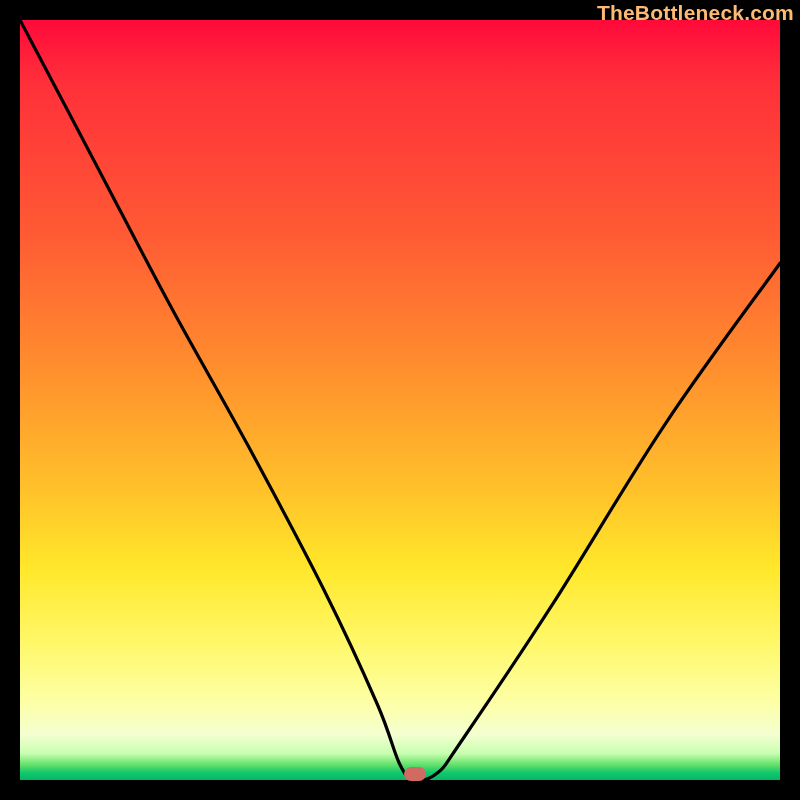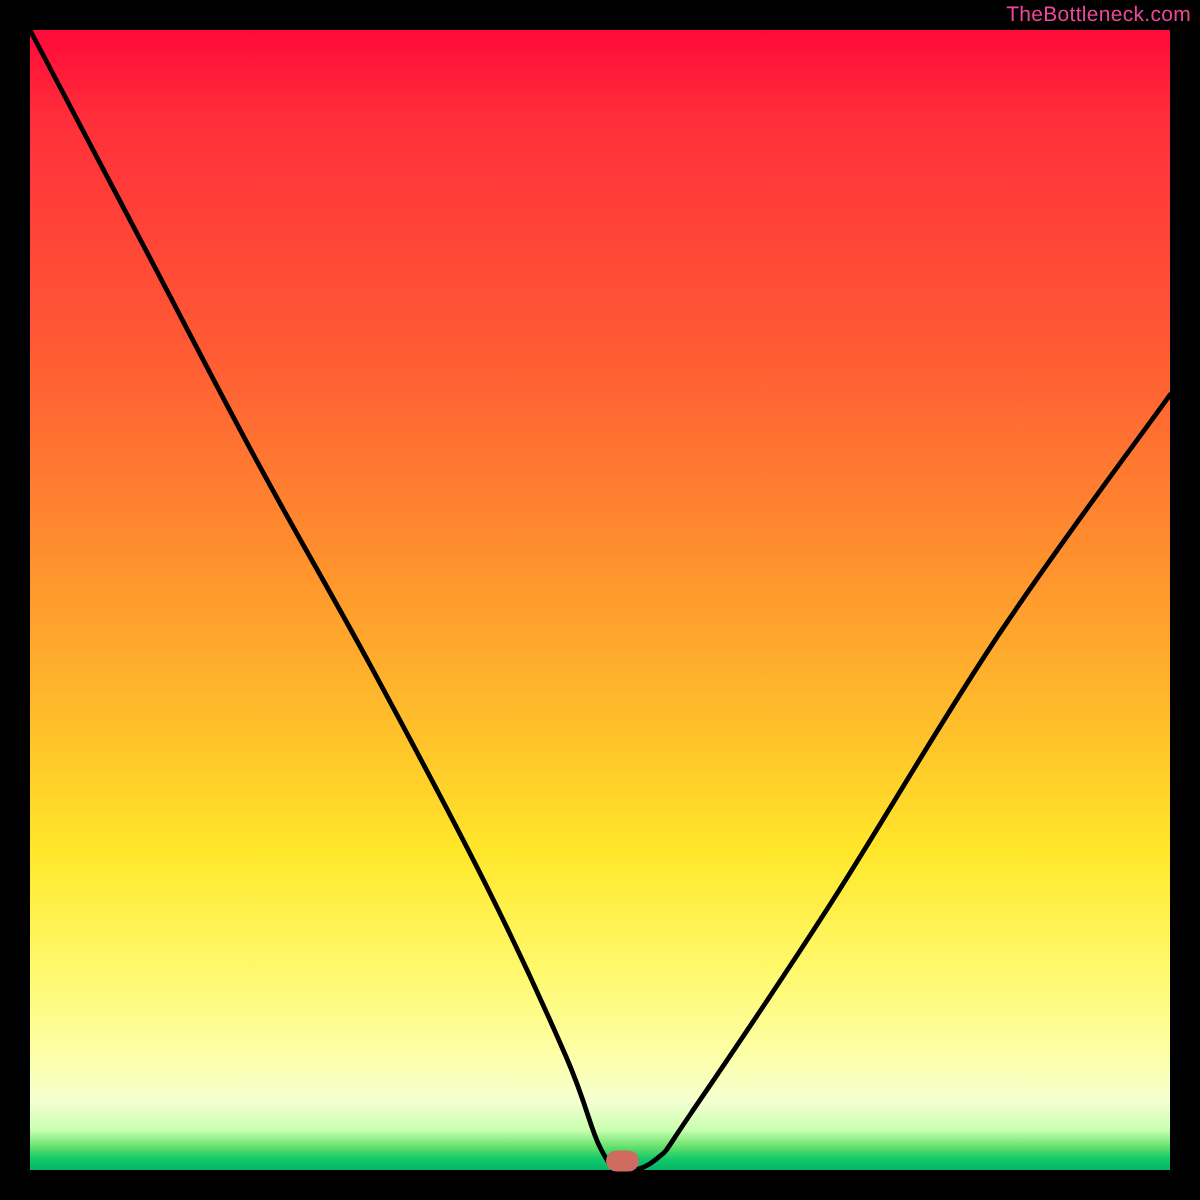--- a/index.html
+++ b/index.html
@@ -32,23 +32,23 @@
       #63e06a 98%,
       #14c96a 99%,
       #05b66a 100%
     );
   }
   .attrib {
     position: absolute;
     top: 0;
     right: 6px;
     padding-top: 1px;
-    font-size: 14px;
-    font-weight: 400;
-    color: #ec4899;
+    font-size: 21px;
+    font-weight: 700;
+    color: #fdba74;
     letter-spacing: 0.2px;
   }
   svg.curve {
     position: absolute;
     left: 0;
     top: 0;
     width: 760px;
     height: 760px;
     overflow: visible;
   }

